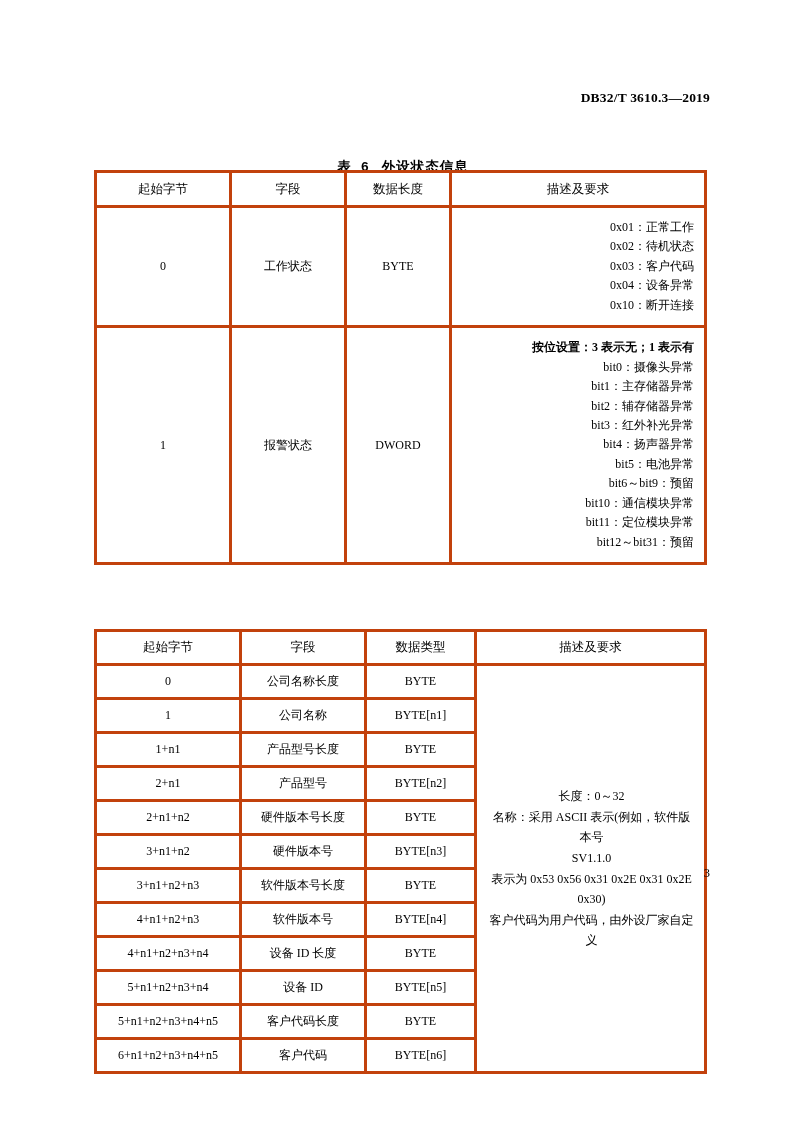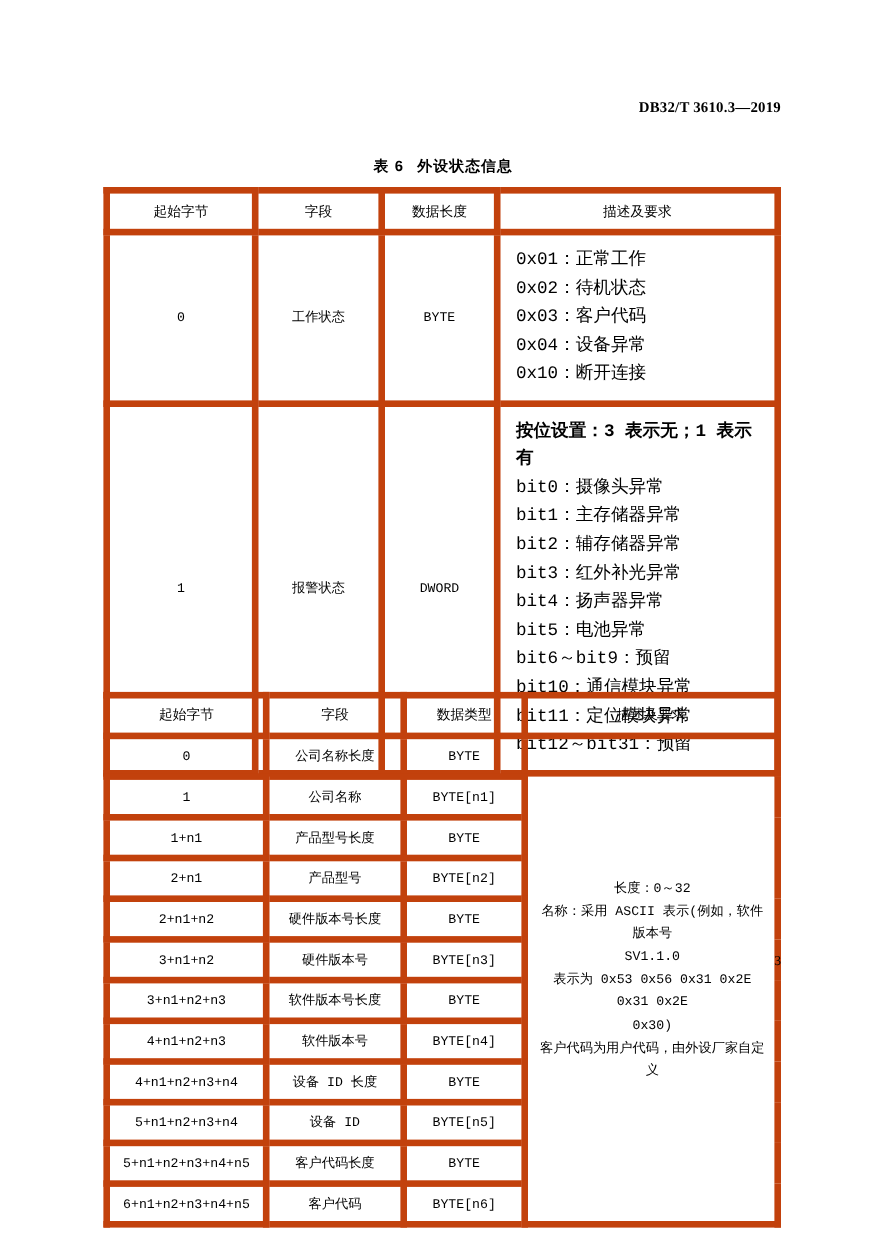--- a/index.html
+++ b/index.html
@@ -28,64 +28,64 @@
     right: 84px;
     font-size: 13.5px;
     letter-spacing: 0.2px;
     font-family: "Liberation Serif", serif;
     font-weight: bold;
   }
   .table-caption {
     text-align: center;
     font-size: 13.5px;
     font-weight: bold;
-    font-family: Liberation Sans, sans-serif;
-    margin: 0;
+    font-family: Liberation Mono, monospace;
+    margin: 16px;
     letter-spacing: 1px;
     padding-left: 12px;
   }
   .caption-gap {
     display: inline-block;
     width: 12px;
   }
   table {
     border-collapse: collapse;
     table-layout: fixed;
     font-size: 12px;
   }
   table td, table th {
-    border: 6px solid #c2410c;
+    border: 3px solid #c2410c;
     padding: 3px 6px;
     vertical-align: middle;
     font-weight: normal;
-    font-family: Liberation Mono, monospace;
+    font-family: Liberation Serif, serif;
   }
   .t6 {
     position: absolute;
     left: 94px;
     top: 170px;
     width: 610px;
   }
   .t6 col.c1 { width: 135px; }
   .t6 col.c2 { width: 115px; }
   .t6 col.c3 { width: 105px; }
   .t6 col.c4 { width: 255px; }
   .t6 th {
     text-align: center;
     height: 26px;
     font-size: 12.5px;
   }
   .t6 td.center {
     text-align: center;
   }
   .t6 td.desc {
-    text-align: left;
+    text-align: right;
     padding: 10px 10px 10px 14px;
     line-height: 1.62;
-    font-size: 16px;
+    font-size: 12px;
   }
   .t6 td.desc .first {
     font-weight: bold;
   }
   .row-h1 { height: 118px; }
   .row-h2 { height: 228px; }
 
   .cap6 {
     position: absolute;
     left: 0; right: 0;

